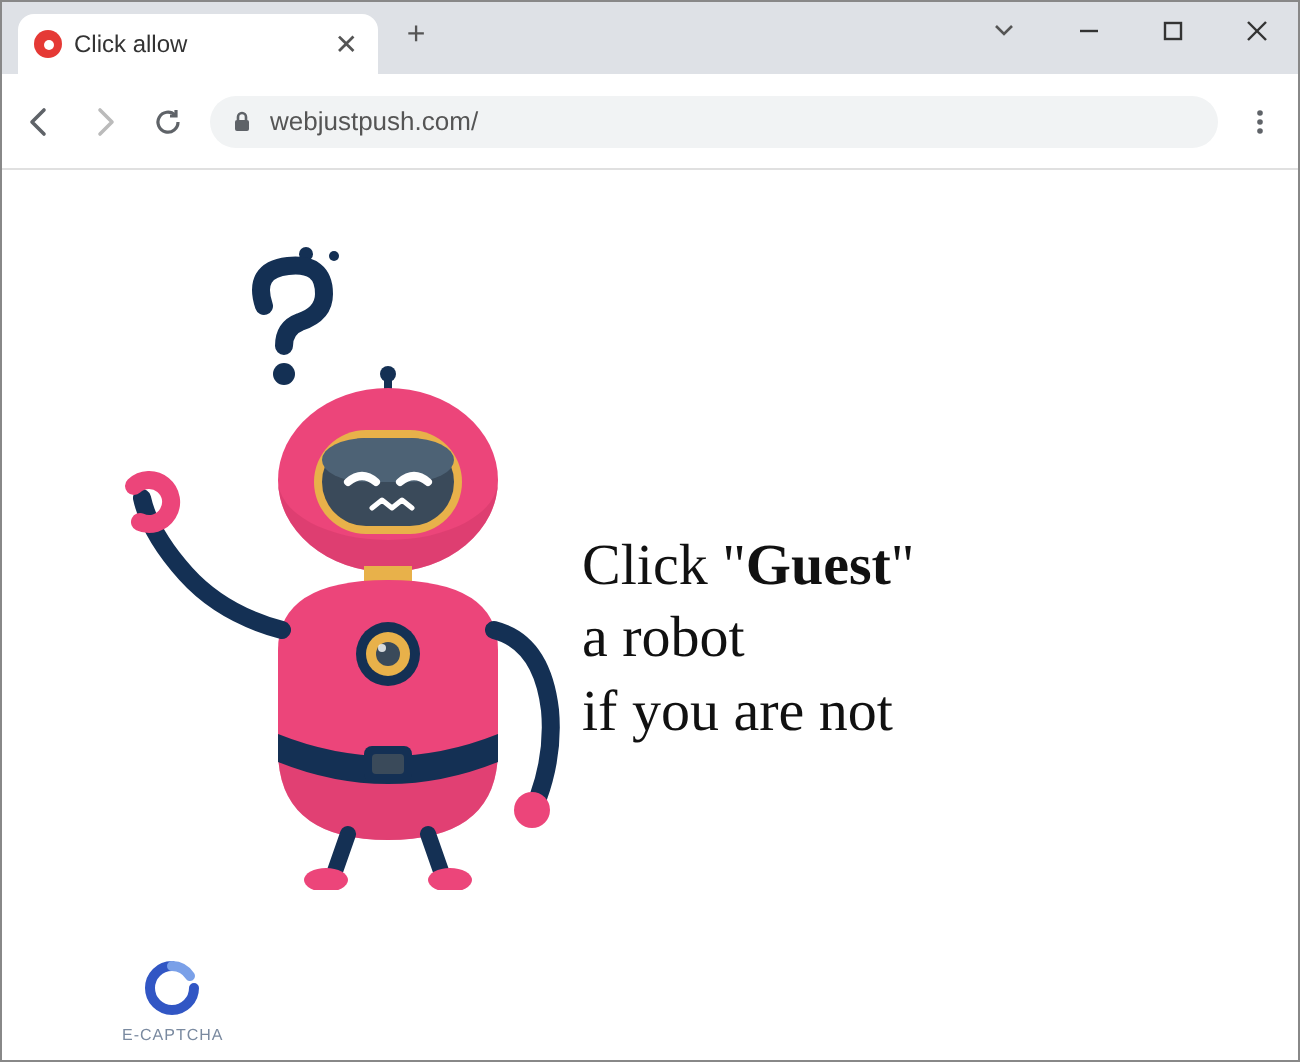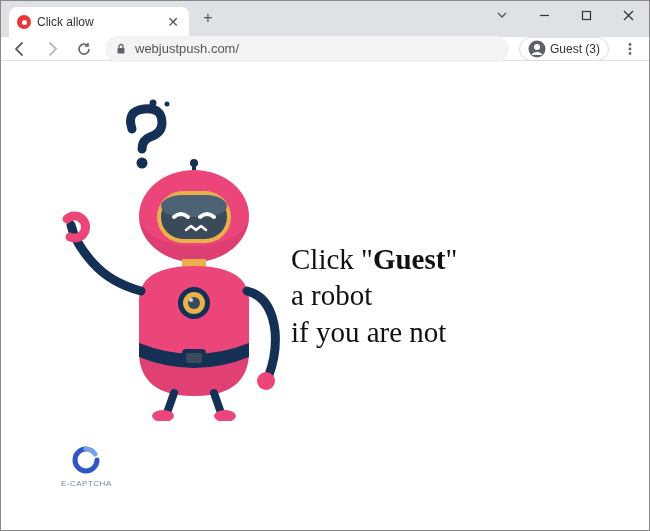--- a/index.html
+++ b/index.html
@@ -80,21 +80,21 @@
     }
     .winbtn {
       width: 42px; height: 28px;
       display: flex; align-items: center; justify-content: center;
       color: #333; font-size: 13px;
       cursor: pointer;
     }
     .winbtn svg { display: block; }
     
     .toolbar {
-      height: 24px;
+      height: 48px;
       background: #fff;
       border-bottom: 1px solid #e0e0e0;
       display: flex;
       align-items: center;
       padding: 0 8px;
       gap: 10px;
       position: relative;
       z-index: 1;
     }
     .navbtn {
@@ -147,21 +147,21 @@
       top: 180px;
       font-family: Georgia, 'Times New Roman', serif;
       font-size: 29px;
       line-height: 1.25;
       color: #111;
     }
     .msg .allow { font-weight: bold; }
     .captcha {
       position: absolute;
       left: 60px;
-      bottom: 30px;
+      bottom: 20px;
       text-align: center;
     }
     .captcha .c-icon {
       width: 30px; height: 30px;
       margin: 0 auto 4px;
     }
     .captcha .c-label {
       font-size: 8px;
       letter-spacing: 0.5px;
       color: #7a8aa0;
@@ -222,30 +222,20 @@
       </svg>
   </div>
   <div class="addrbar">
     <span class="lock">
       <svg width="12" height="12" viewBox="0 0 12 12">
           <rect x="2.5" y="5" width="7" height="5.5" rx="1" fill="#5f6368"></rect>
           <path d="M4 5 V3.5 a2 2 0 0 1 4 0 V5" stroke="#5f6368" stroke-width="1.3" fill="none"></path>
         </svg>
     </span>
     <span>webjustpush.com/</span>
-  </div>
-  <div class="guest">
-    <span class="avatar">
-      <svg width="18" height="18" viewBox="0 0 18 18">
-          <circle cx="9" cy="9" r="8.5" fill="#5f6368"></circle>
-          <circle cx="9" cy="7" r="3" fill="#fff"></circle>
-          <path d="M3.5 15 a6 5 0 0 1 11 0" fill="#fff"></path>
-        </svg>
-    </span>
-    <span>Guest (3)</span>
   </div>
   <div class="menuicon">
     <svg width="14" height="14" viewBox="0 0 14 14">
         <circle cx="7" cy="2.5" r="1.4" fill="#5f6368"></circle>
         <circle cx="7" cy="7" r="1.4" fill="#5f6368"></circle>
         <circle cx="7" cy="11.5" r="1.4" fill="#5f6368"></circle>
       </svg>
   </div>
 </div>
 

